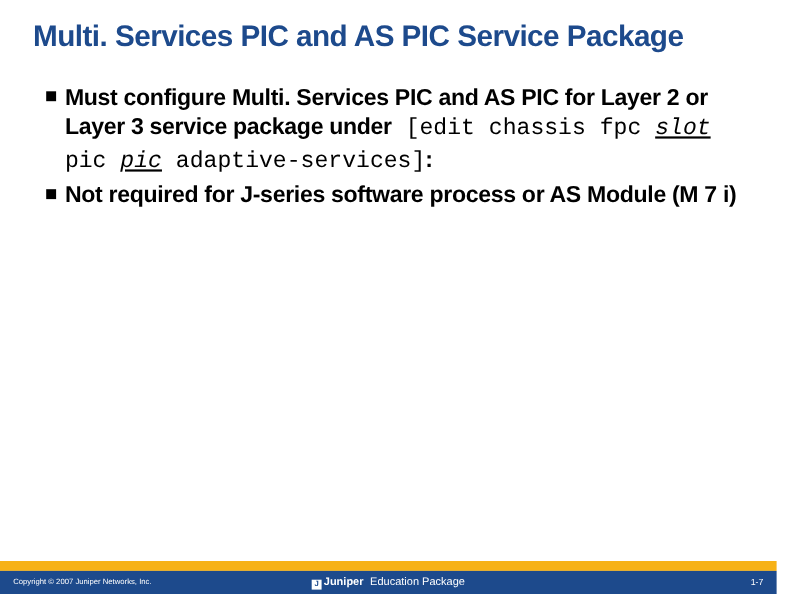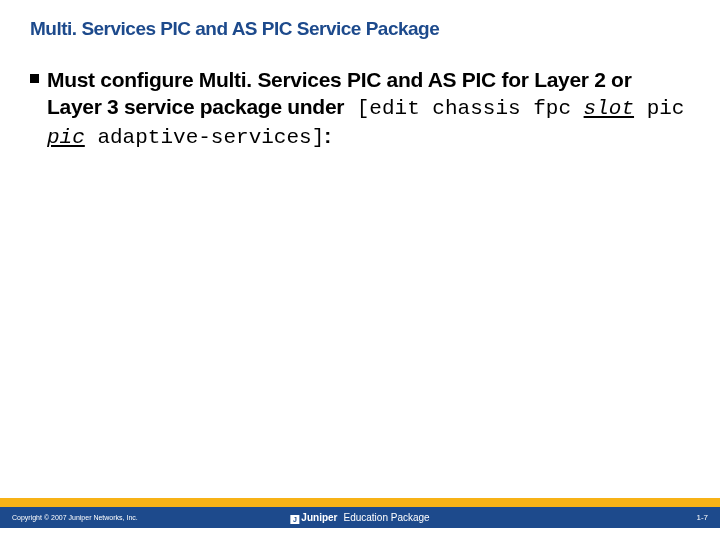--- a/index.html
+++ b/index.html
@@ -7,27 +7,27 @@
     width: 720px;
     height: 540px;
     background: #ffffff;
     font-family: Arial, Helvetica, sans-serif;
     position: relative;
     overflow: hidden;
   }
   .title {
     padding: 18px 30px 8px 30px;
     color: #1d4a8c;
-    font-size: 19px;
+    font-size: 27px;
     font-weight: 900;
     line-height: 1.15;
     letter-spacing: -0.5px;
   }
   .content {
-    padding: 18px 30px 0 30px;
+    padding: 18px 30px 0 42px;
   }
   .bullet {
     display: flex;
     align-items: flex-start;
     margin-bottom: 3px;
   }
   .square {
     width: 9px;
     height: 9px;
     background: #000;
@@ -42,22 +42,22 @@
     color: #000;
   }
   .b { font-weight: 900; letter-spacing: -0.3px; }
   .mono { font-family: "Courier New", Courier, monospace; font-weight: 400; letter-spacing: 0; }
   .mono-b { font-family: "Courier New", Courier, monospace; font-weight: 700; letter-spacing: 0;}
   .it { font-style: italic; text-decoration: underline; }
   .footer {
     position: absolute;
     bottom: 0;
     left: 0;
-    right: 0;
-    height: 42px;
+    right: 14px;
+    height: 30px;
   }
   .gold-bar {
     height: 9px;
     background: #f7b216;
   }
   .blue-bar {
     height: 21px;
     background: #1d4a8c;
     display: flex;
     align-items: center;
@@ -111,20 +111,26 @@
 
 <div class="content">
 
   <div class="bullet">
     <div class="square"></div>
     <div class="bullet-body">
       <span class="b">Must configure Multi. Services PIC and AS PIC for Layer 2 or Layer 3 service package under</span><span class="mono"> [edit chassis fpc </span><span class="mono it">slot</span><span class="mono"> pic </span><span class="mono it">pic</span><span class="mono"> adaptive-services]</span><span class="b">:</span><br>
     </div>
   </div>
 
+  <div class="bullet">
+    <div class="square"></div>
+    <div class="bullet-body">
+      <span class="b">Not required for J-series software process or AS Module (M 7 i)</span>
+    </div>
+  </div>
 
 </div>
 
 <div class="footer">
   <div class="gold-bar"></div>
   <div class="blue-bar">
     <div class="copyright">Copyright © 2007 Juniper Networks, Inc.</div>
     <div class="brand">
       <span class="brand-logo">
         <span class="logo-square">J</span>

